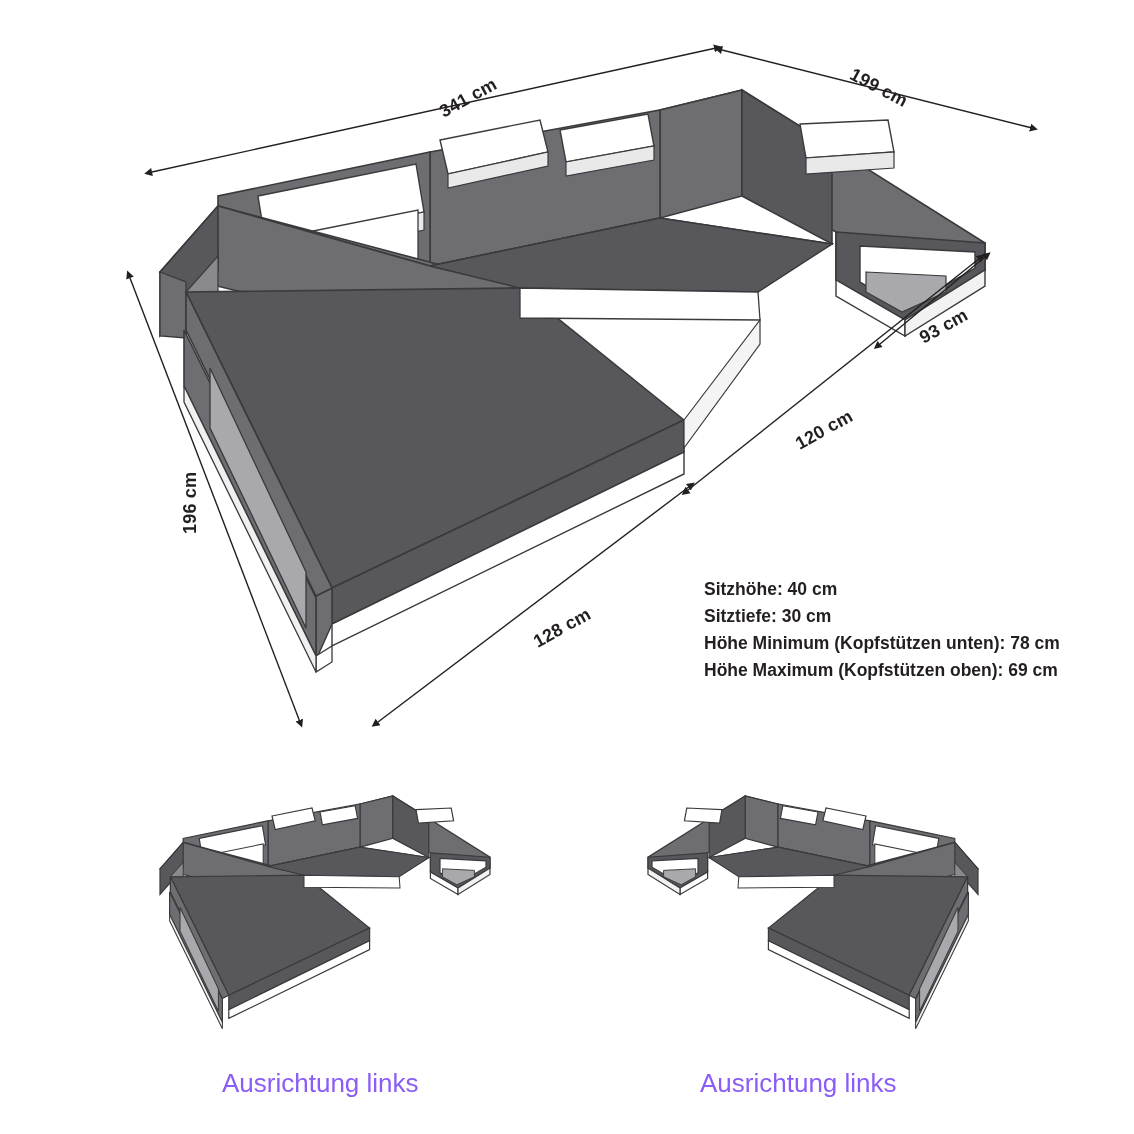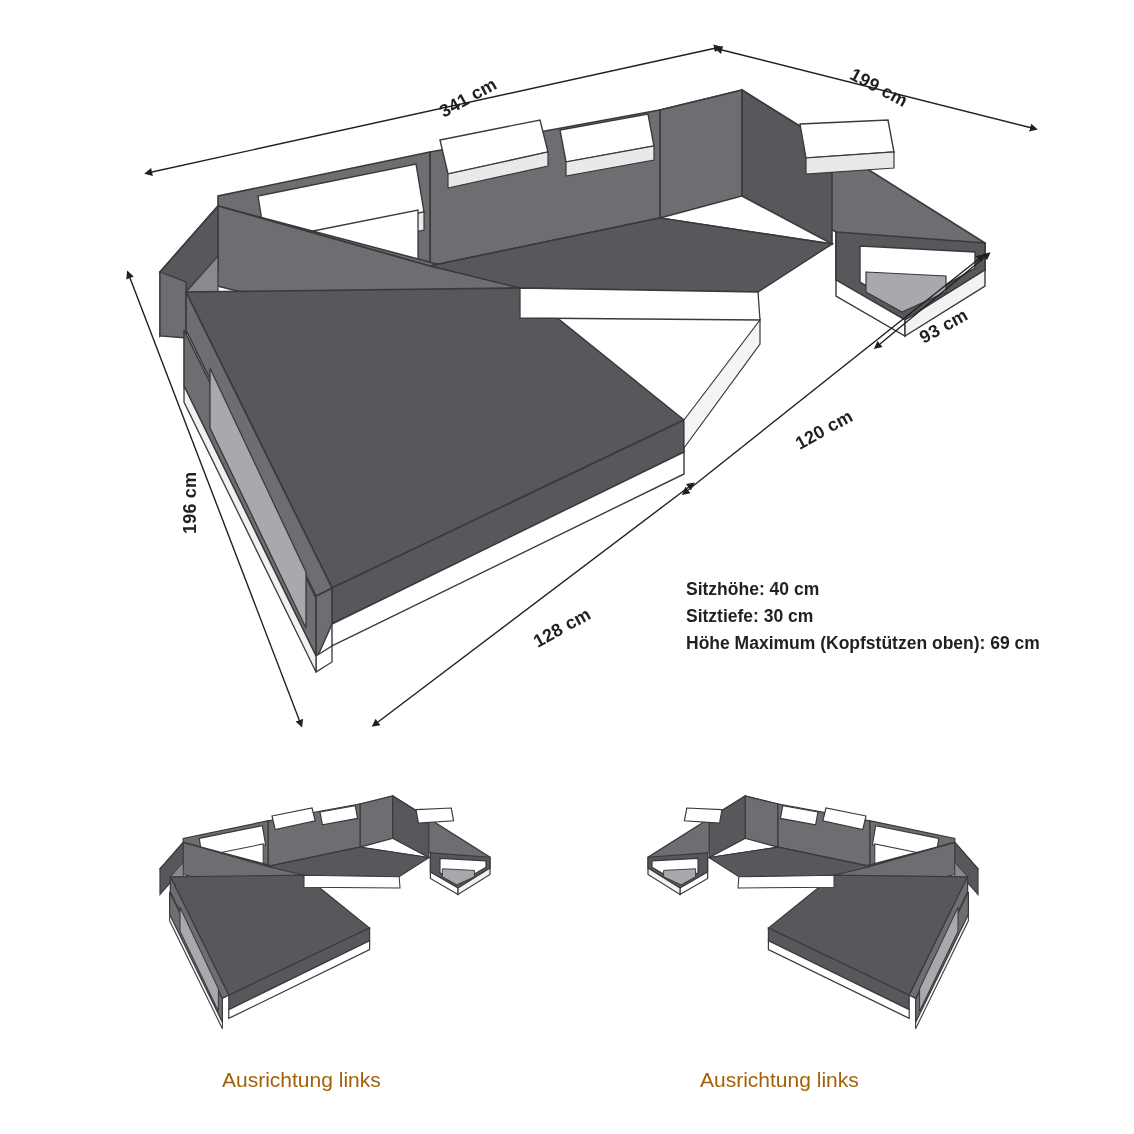--- a/index.html
+++ b/index.html
@@ -36,33 +36,33 @@
   .dim-label.rot-diag-b {
     transform: rotate(28deg);
     transform-origin: left top;
   }
   .dim-label.rot-diag-c {
     transform: rotate(-29deg);
     transform-origin: left top;
   }
   .spec-block {
     position: absolute;
-    left: 686px;
+    left: 704px;
     top: 576px;
     font-size: 17.5px;
     line-height: 27px;
     font-weight: 600;
     color: #231f20;
     white-space: nowrap;
   }
   .spec-line { display: block; }
   .variant-caption {
     position: absolute;
-    font-size: 21px;
-    color: #a16207;
+    font-size: 26px;
+    color: #8b5cf6;
     font-weight: 400;
     white-space: nowrap;
   }
   #caption-left { left: 222px; top: 1068px; }
   #caption-right { left: 700px; top: 1068px; }
   svg { display: block; }
 </style>
 </head>
 <body>
 
@@ -231,19 +231,20 @@
 
   <span class="dim-label rot-diag-c" style="left:792px; top:436px;">120 cm</span>
 
   <span class="dim-label rot-90" style="left:180px; top:534px;">196 cm</span>
 
   <span class="dim-label rot-diag-c" style="left:530px; top:634px;">128 cm</span>
 
   <div class="spec-block">
     <span class="spec-line">Sitzhöhe: 40 cm</span>
     <span class="spec-line">Sitztiefe: 30 cm</span>
+    <span class="spec-line">Höhe Minimum (Kopfstützen unten): 78 cm</span>
     <span class="spec-line">Höhe Maximum (Kopfstützen oben): 69 cm</span>
   </div>
 
   <span id="caption-left" class="variant-caption">Ausrichtung links</span>
   <span id="caption-right" class="variant-caption">Ausrichtung links</span>
 
 </div>
 
 </body></html>

